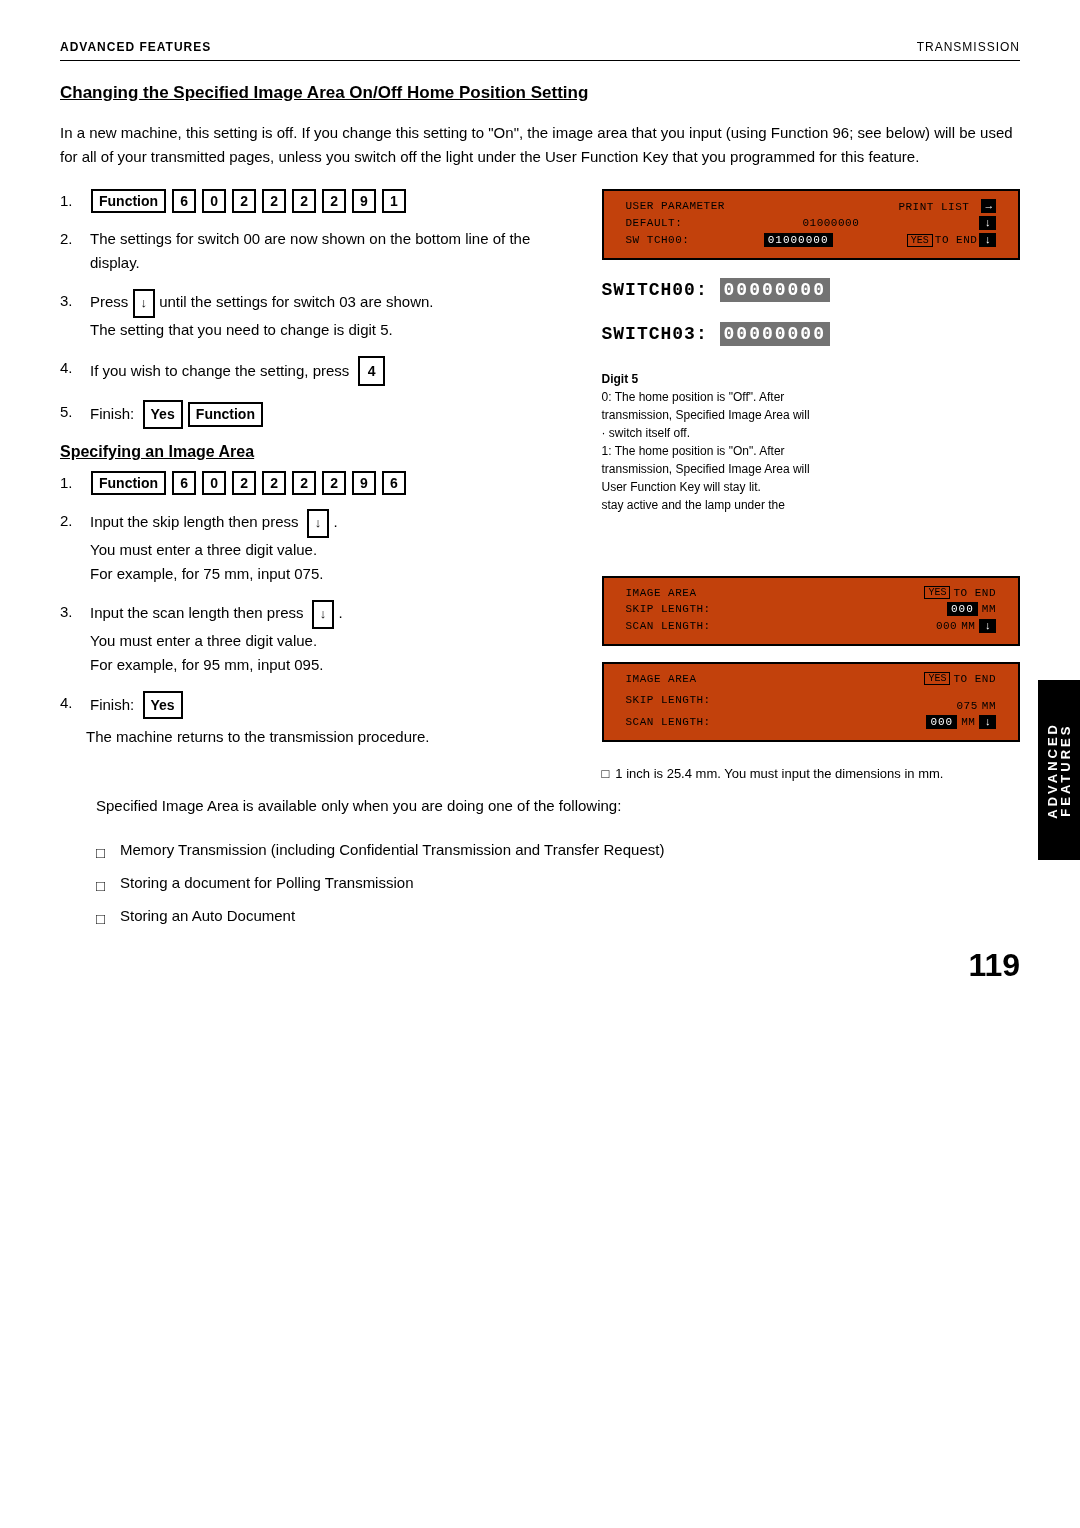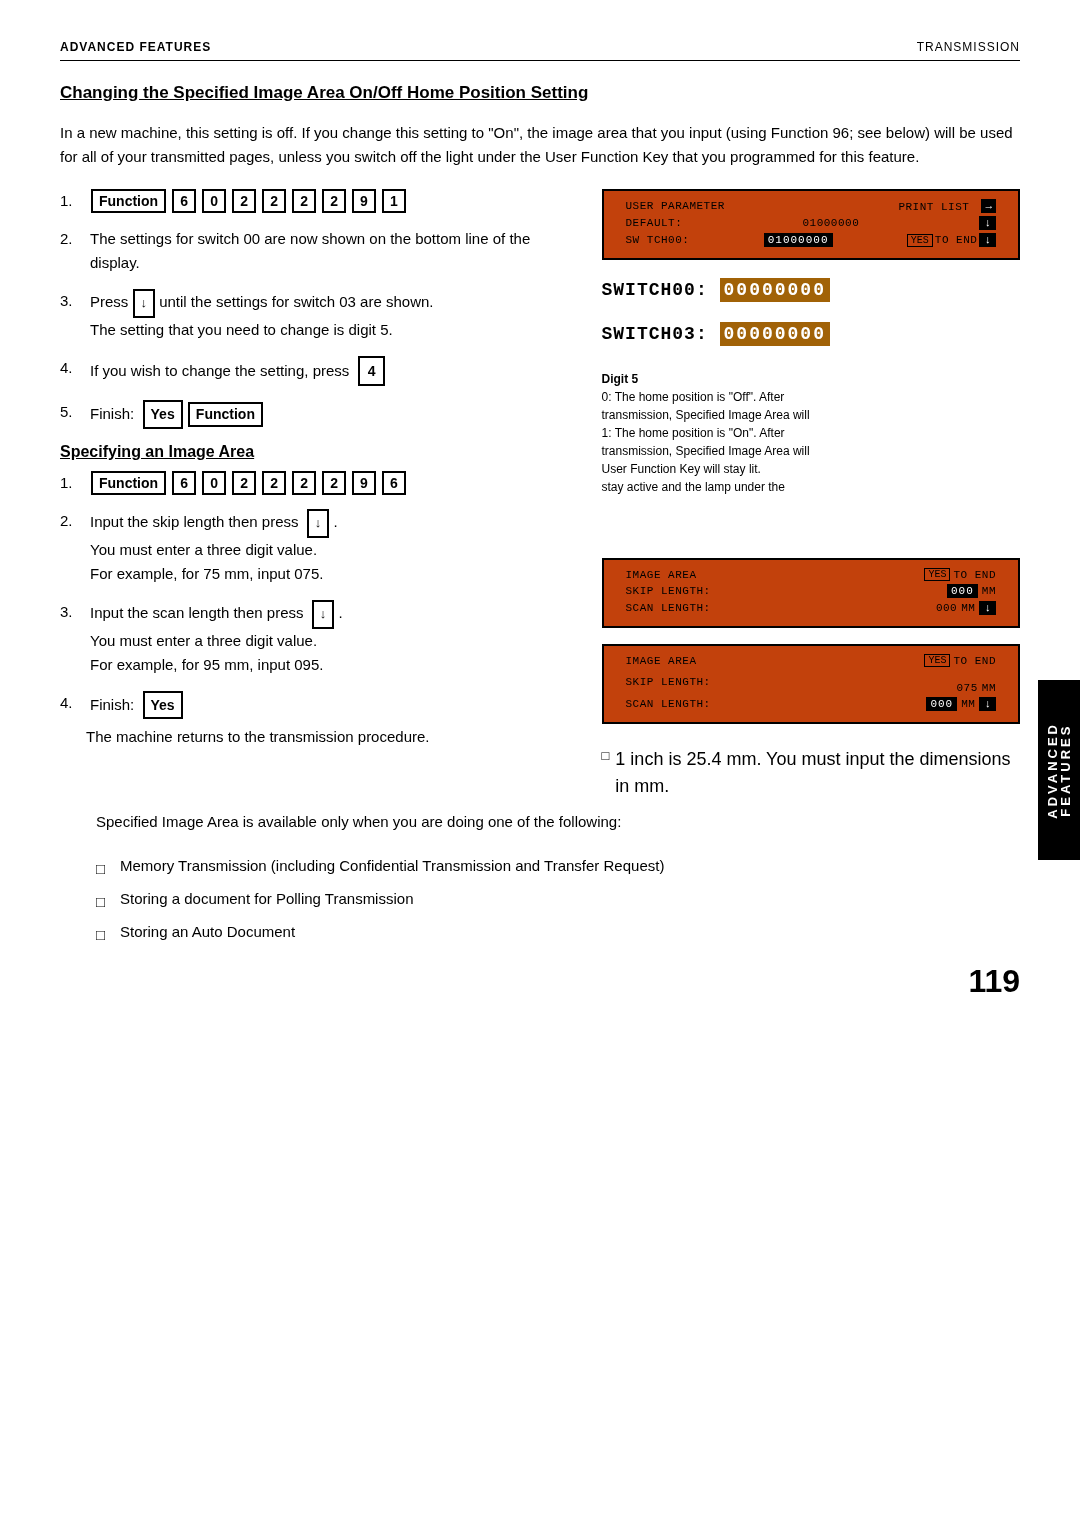--- a/index.html
+++ b/index.html
@@ -151,21 +151,21 @@
     }
     
     .switch-display {
       font-family: 'Courier New', monospace;
       font-weight: bold;
       font-size: 18px;
       letter-spacing: 1px;
       margin: 4px 0;
     }
     .switch-highlight {
-      background: #a16207;
+      background: #737373;
       color: #fff;
       padding: 2px 4px;
       letter-spacing: 2px;
       font-size: 18px;
     }
     
     .subsection-title {
       font-size: 16px;
       font-weight: bold;
       text-decoration: underline;
@@ -243,21 +243,21 @@
       margin-top: 16px;
     }
     
     .digit-annotation {
       font-size: 12px;
       line-height: 1.5;
       margin-top: 6px;
     }
     
     .note-small {
-      font-size: 18px;
+      font-size: 13px;
       line-height: 1.5;
     }
   </style>
 </head>
 <body>
 
 <div class="page-container">
 
   <div class="page-header">
     <span class="header-left">ADVANCED FEATURES</span>
@@ -407,20 +407,21 @@
         <div class="switch-display">
           <span>SWITCH03:</span>
           <span class="switch-highlight">00000000</span>
         </div>
       </div>
 
       <div class="digit-annotation">
         <div style="font-weight:bold;">Digit 5</div>
         <div>0: The home position is "Off". After</div>
         <div>transmission, Specified Image Area will</div>
+        <div>· switch itself off.</div>
         <div>1: The home position is "On". After</div>
         <div>transmission, Specified Image Area will</div>
         <div>User Function Key will stay lit.</div>
         <div>stay active and the lamp under the</div>
       </div>
 
       <div style="height: 30px;"></div>
 
       <div class="lcd-display">
         <div class="lcd-row">

